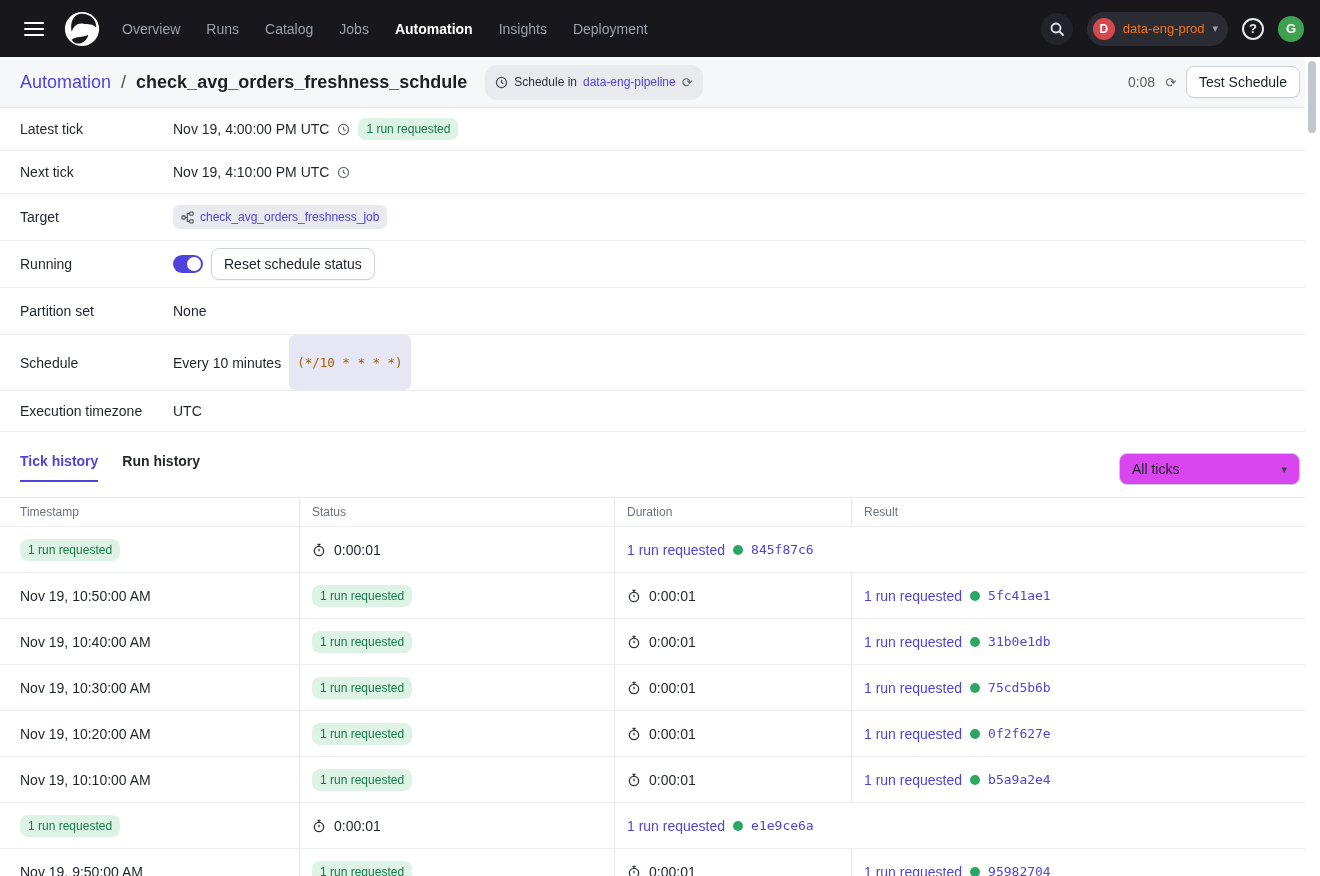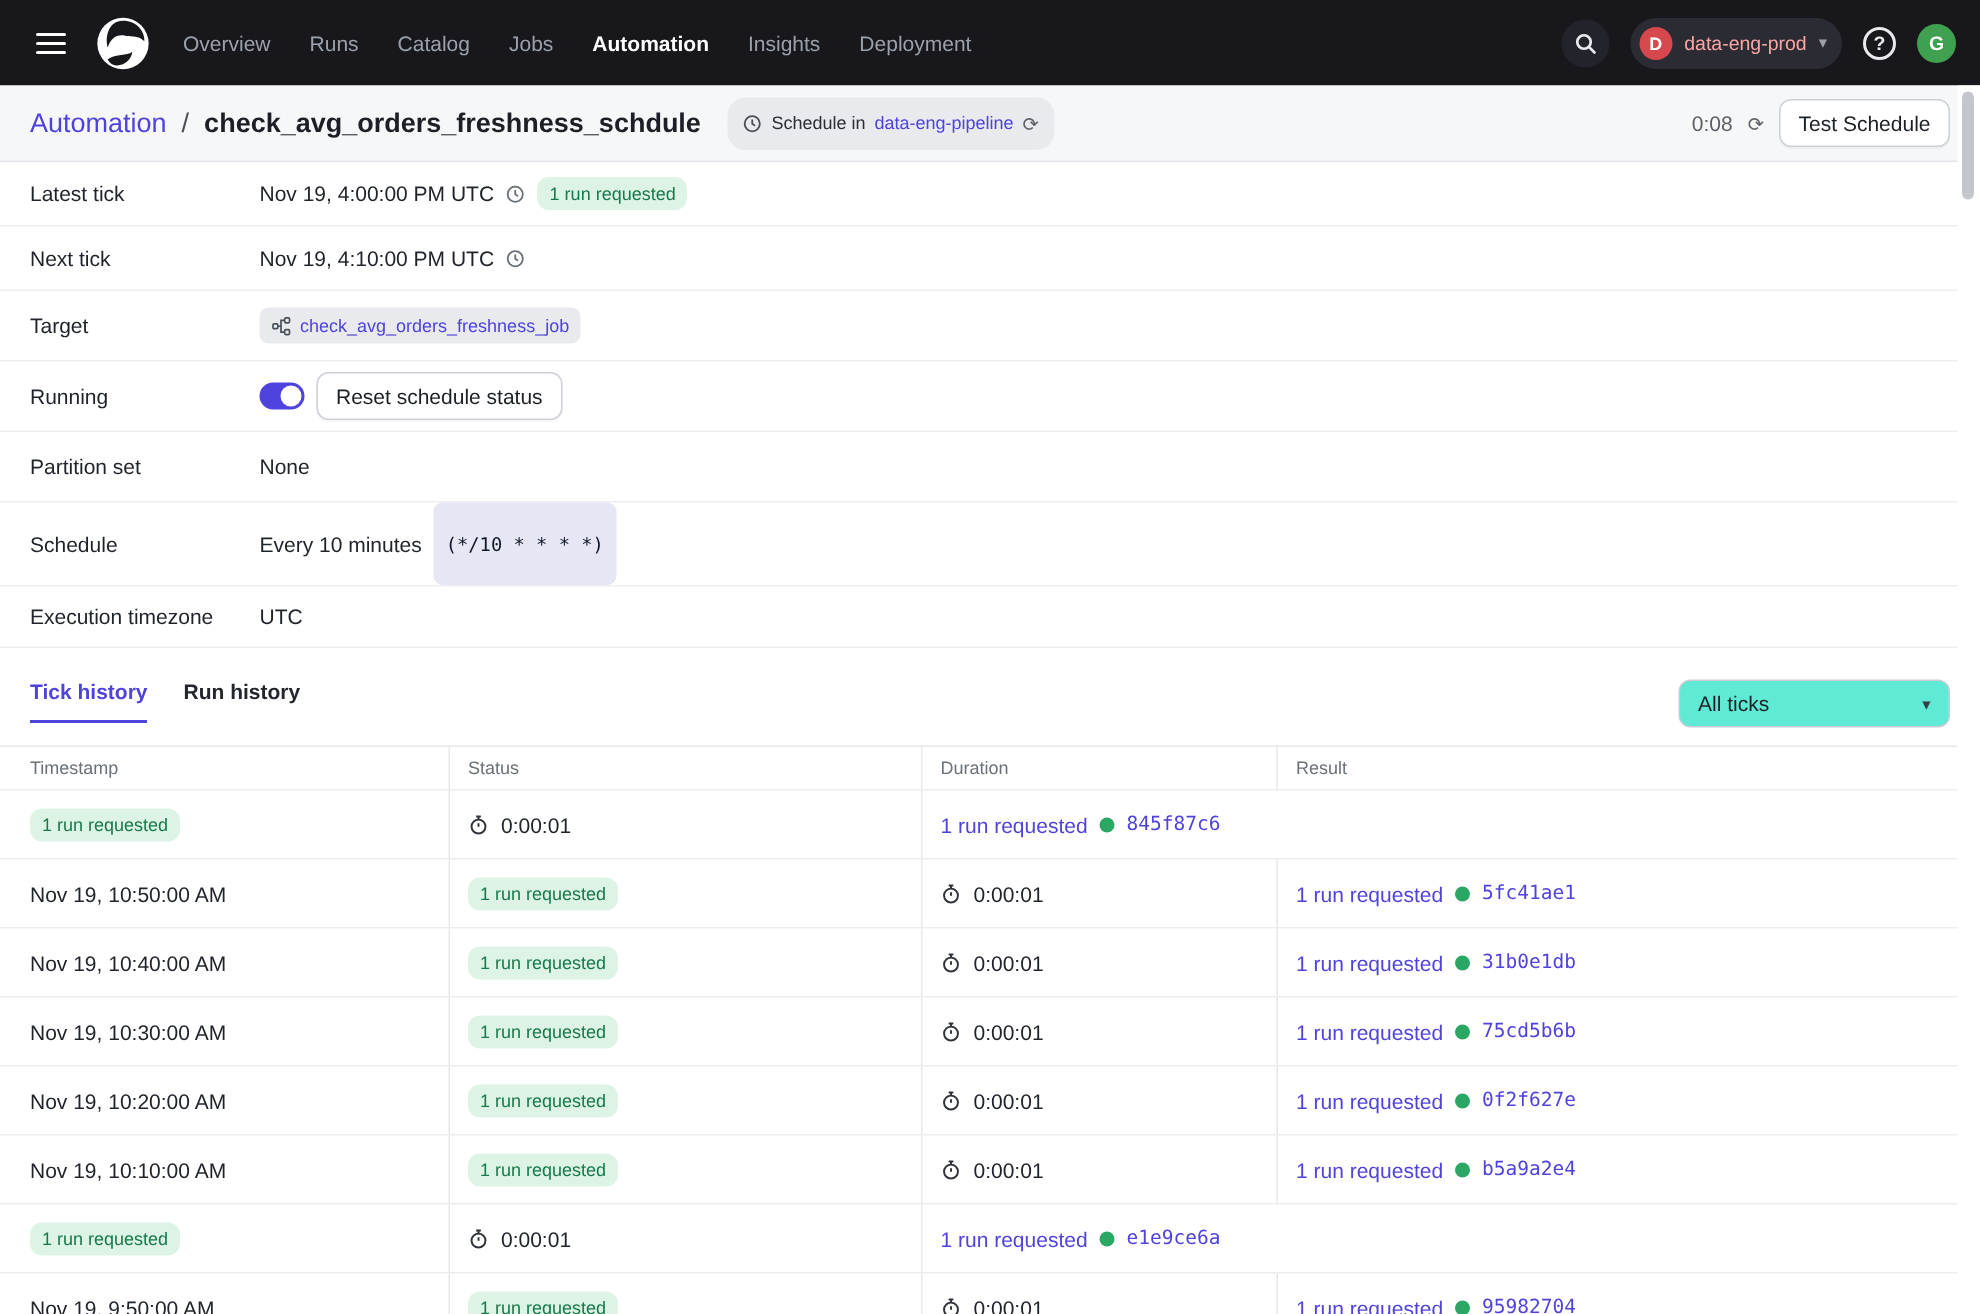--- a/index.html
+++ b/index.html
@@ -16,21 +16,21 @@
   .nav-item { font-size:14px; color:#9ba1ab; text-decoration:none; cursor:pointer; }
   .nav-item.active { color:#ffffff; font-weight:700; }
   .topnav-spacer { flex:1; }
   .nav-right { display:flex; align-items:center; gap:14px; }
   .search-btn { width:32px; height:32px; border-radius:50%; background:#23232b;
     display:flex; align-items:center; justify-content:center; color:#e8eaee; cursor:pointer; }
   .deploy-chip { height:34px; border-radius:17px; background:#2b2b33; display:flex;
     align-items:center; gap:8px; padding:0 10px 0 6px; cursor:pointer; }
   .deploy-avatar { width:22px; height:22px; border-radius:50%; background:#d5484d;
     color:#fff; font-size:12px; font-weight:700; display:flex; align-items:center; justify-content:center; }
-  .deploy-name { color:#fca5a5; font-size:13px; }
+  .deploy-name { color:#f97316; font-size:13px; }
   .caret { color:#9aa0a8; font-size:11px; }
   .help-circle { width:22px; height:22px; border-radius:50%; border:2px solid #e8eaee;
     color:#e8eaee; font-size:13px; font-weight:700; display:flex; align-items:center;
     justify-content:center; cursor:pointer; }
   .user-avatar { width:26px; height:26px; border-radius:50%; background:#3fa14f; color:#fff;
     font-size:13px; font-weight:700; display:flex; align-items:center; justify-content:center; cursor:pointer; }
 
   
   .header-bar { height:51px; background:#f6f7f9; border-bottom:1px solid #e2e5e9;
     display:flex; align-items:center; padding:0 20px; }
@@ -59,31 +59,31 @@
   .clock-icon { color:#6a7077; display:flex; align-items:center; }
   .badge-green { background:#dcf3e5; color:#18794a; font-size:12px; padding:4px 8px;
     border-radius:8px; white-space:nowrap; }
   .tag-gray { background:#e8eaee; border-radius:6px; height:24px; display:flex;
     align-items:center; gap:6px; padding:0 8px; font-size:12px; }
   .tag-gray a { color:#4f43dd; text-decoration:none; cursor:pointer; }
   .job-icon { color:#4a5058; display:flex; align-items:center; }
   .toggle { width:30px; height:18px; border-radius:10px; background:#4f43dd; position:relative; cursor:pointer; }
   .toggle .knob { width:14px; height:14px; border-radius:50%; background:#fff;
     position:absolute; top:2px; right:2px; }
-  .cron-badge { background:#e6e6f5; border-radius:6px; padding:20px 8px; font-size:12.5px; color:#0f172a; }
+  .cron-badge { background:#e6e6f5; border-radius:6px; padding:20px 8px; font-size:12.5px; color:#a16207; }
 
   
   .tabs-row { margin-top:21px; padding:0 20px; display:flex; align-items:flex-start; }
   .tabs { display:flex; gap:24px; }
   .tab { font-size:14px; font-weight:700; color:#23262c; padding-bottom:11px;
     border-bottom:2px solid transparent; cursor:pointer; }
   .tab.active { color:#4f43dd; border-bottom-color:#4f43dd; }
   .tabs-right { margin-left:auto; }
   .select { width:181px; height:32px; border:1px solid #c8ccd2; border-radius:8px;
-    background:#5eead4; display:flex; align-items:center; justify-content:space-between;
+    background:#d946ef; display:flex; align-items:center; justify-content:space-between;
     padding:0 12px; font-size:14px; color:#1c2126; cursor:pointer; }
   .select .caret { color:#3a3f46; }
 
   
   .tick-table { margin-top:12px; }
   .t-row { display:grid; grid-template-columns:299px 315px 237px 1fr;
     border-bottom:1px solid #ebedf0; align-items:center; min-height:45px; }
   .t-head { min-height:28px; border-top:1px solid #e6e8ec; font-size:12px; color:#6a717a; }
   .t-cell { padding:0 12px; height:100%; display:flex; align-items:center; gap:8px; }
   .t-cell:first-child { padding-left:20px; }

